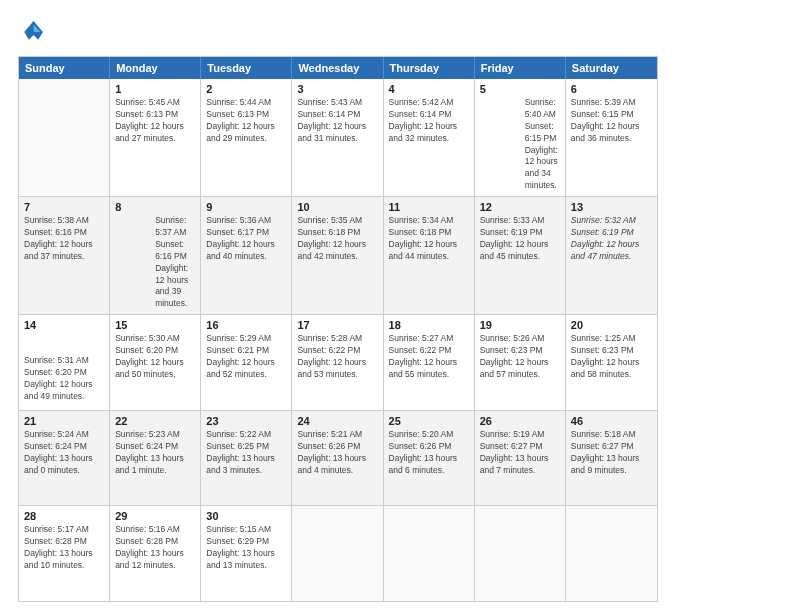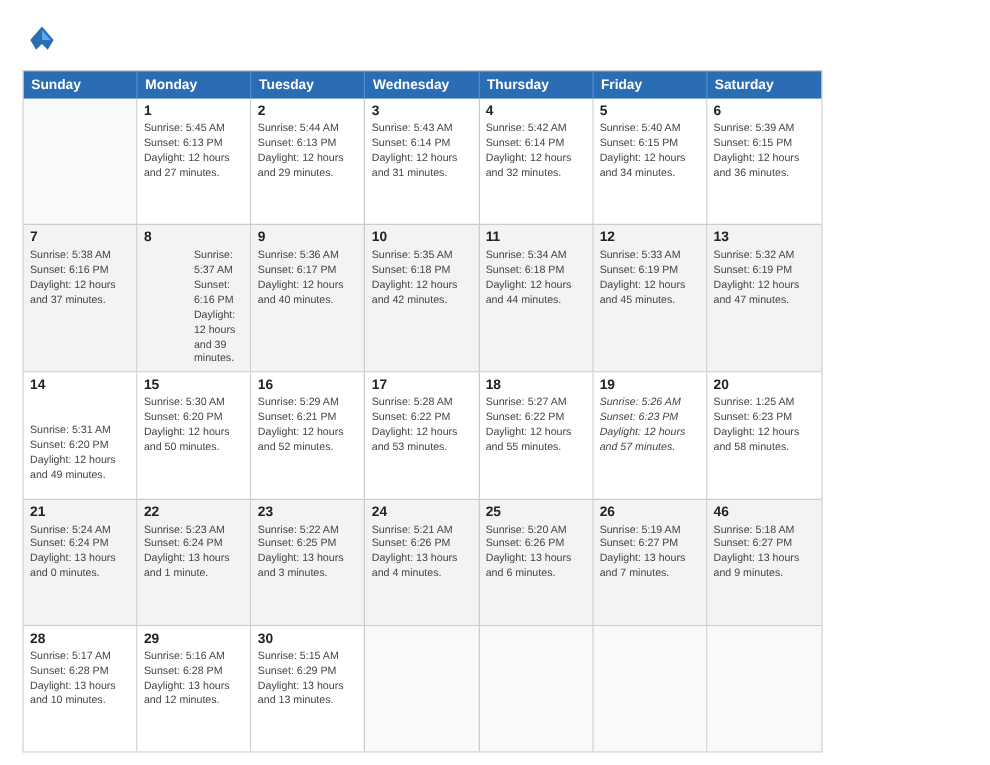--- a/index.html
+++ b/index.html
@@ -167,21 +167,21 @@
           </div>
           <div class="cal-cell">
             <div class="day-num">4</div>
             <div class="day-info" style="white-space: pre-line;">Sunrise: 5:42 AM
 Sunset: 6:14 PM
 Daylight: 12 hours
 and 32 minutes.</div>
           </div>
           <div class="cal-cell">
             <div class="day-num">5</div>
-            <div class="day-info" style="white-space: pre-line;">Sunrise: 5:40 AM
+            <div class="day-info" style="white-space: pre-line; margin-left: 45px;">Sunrise: 5:40 AM
 Sunset: 6:15 PM
 Daylight: 12 hours
 and 34 minutes.</div>
           </div>
           <div class="cal-cell">
             <div class="day-num">6</div>
             <div class="day-info" style="white-space: pre-line;">Sunrise: 5:39 AM
 Sunset: 6:15 PM
 Daylight: 12 hours
 and 36 minutes.</div>
@@ -225,21 +225,21 @@
           </div>
           <div class="cal-cell">
             <div class="day-num">12</div>
             <div class="day-info" style="white-space: pre-line;">Sunrise: 5:33 AM
 Sunset: 6:19 PM
 Daylight: 12 hours
 and 45 minutes.</div>
           </div>
           <div class="cal-cell">
             <div class="day-num">13</div>
-            <div class="day-info" style="white-space: pre-line;">Sunrise: 5:32 AM
+            <div class="day-info" style="white-space: pre-line; font-style: italic;">Sunrise: 5:32 AM
 Sunset: 6:19 PM
 Daylight: 12 hours
 and 47 minutes.</div>
           </div>
         </div>
         <div class="cal-row">
           <div class="cal-cell">
             <div class="day-num">14</div>
             <div class="day-info" style="white-space: pre-line; margin-top: 24px;">Sunrise: 5:31 AM
 Sunset: 6:20 PM
@@ -269,21 +269,21 @@
           </div>
           <div class="cal-cell">
             <div class="day-num">18</div>
             <div class="day-info" style="white-space: pre-line;">Sunrise: 5:27 AM
 Sunset: 6:22 PM
 Daylight: 12 hours
 and 55 minutes.</div>
           </div>
           <div class="cal-cell">
             <div class="day-num">19</div>
-            <div class="day-info" style="white-space: pre-line; font-style: italic;">Sunrise: 5:26 AM
+            <div class="day-info" style="white-space: pre-line;">Sunrise: 5:26 AM
 Sunset: 6:23 PM
 Daylight: 12 hours
 and 57 minutes.</div>
           </div>
           <div class="cal-cell">
             <div class="day-num">20</div>
             <div class="day-info" style="white-space: pre-line;">Sunrise: 1:25 AM
 Sunset: 6:23 PM
 Daylight: 12 hours
 and 58 minutes.</div>

